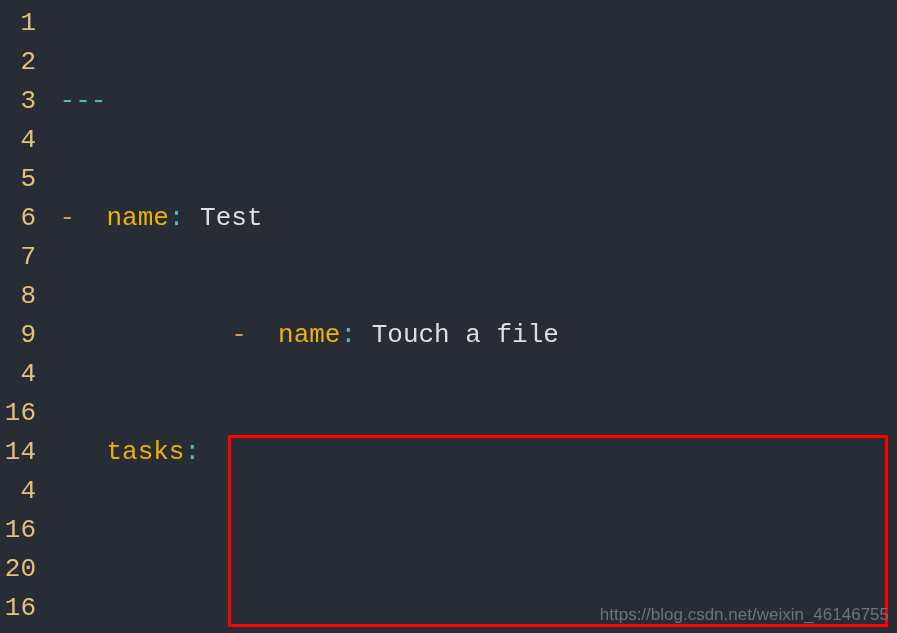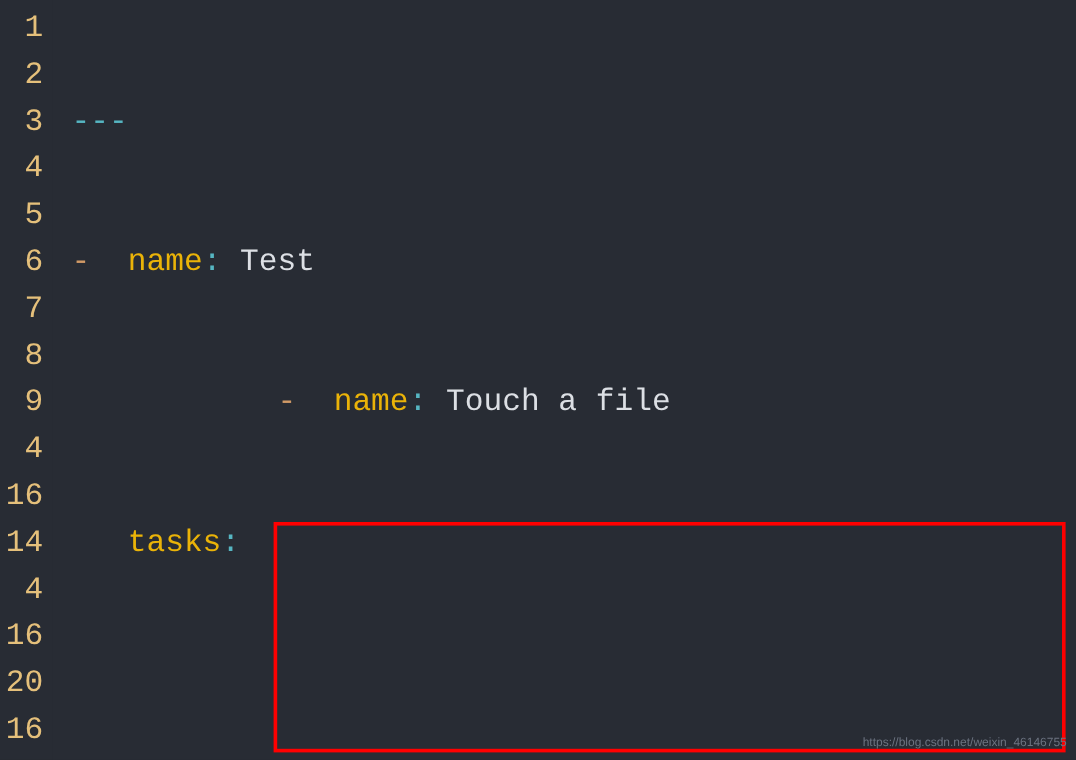--- a/index.html
+++ b/index.html
@@ -65,21 +65,21 @@
       left: 228px;
       top: 435px;
       width: 660px;
       height: 192px;
       pointer-events: none;
     }
     .watermark {
       position: absolute;
       bottom: 6px;
       right: 8px;
-      font-size: 10px;
+      font-size: 17px;
       color: #6c7380;
       font-family: Arial, sans-serif;
     }
   </style>
 </head>
 <body>
 
 <div class="editor">
   <div class="gutter">
     <div class="code-line line-number">1</div>

